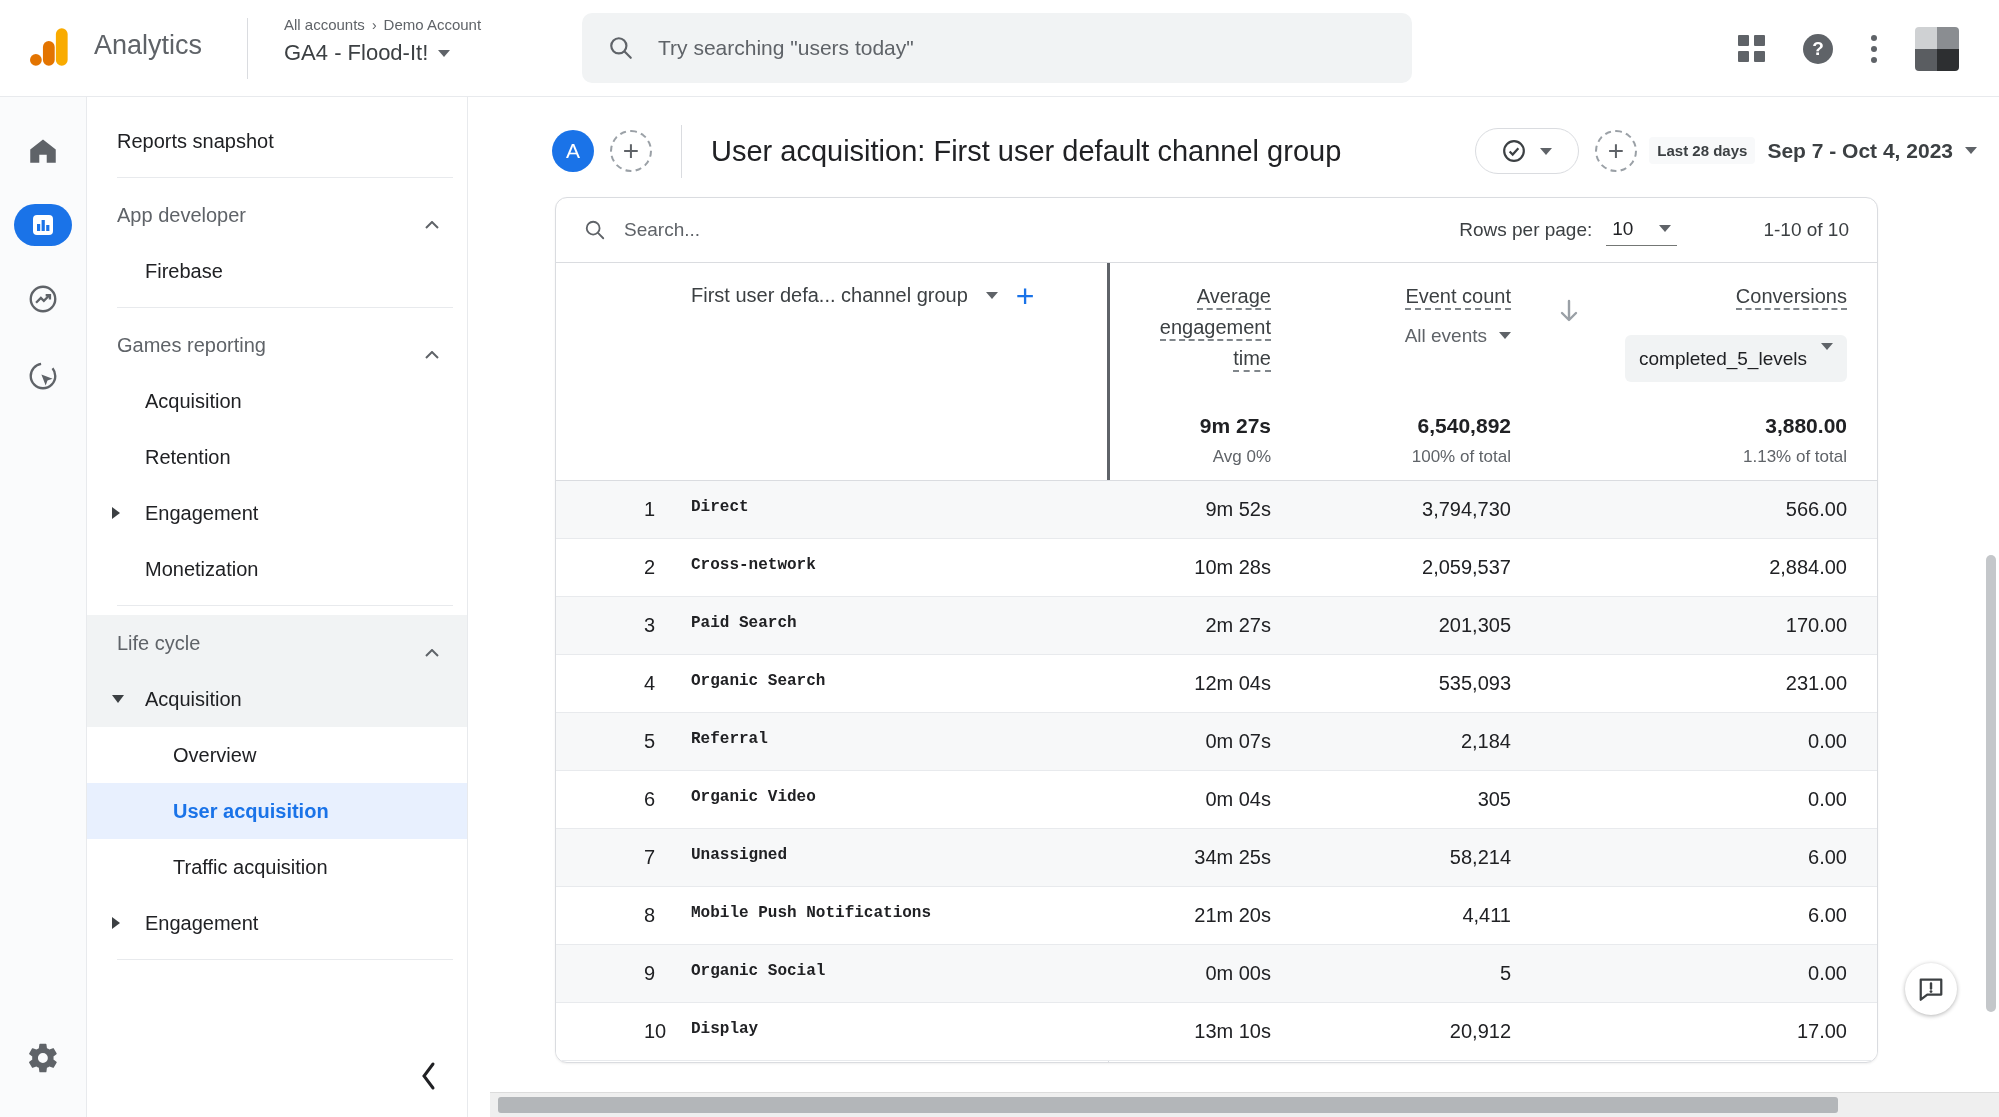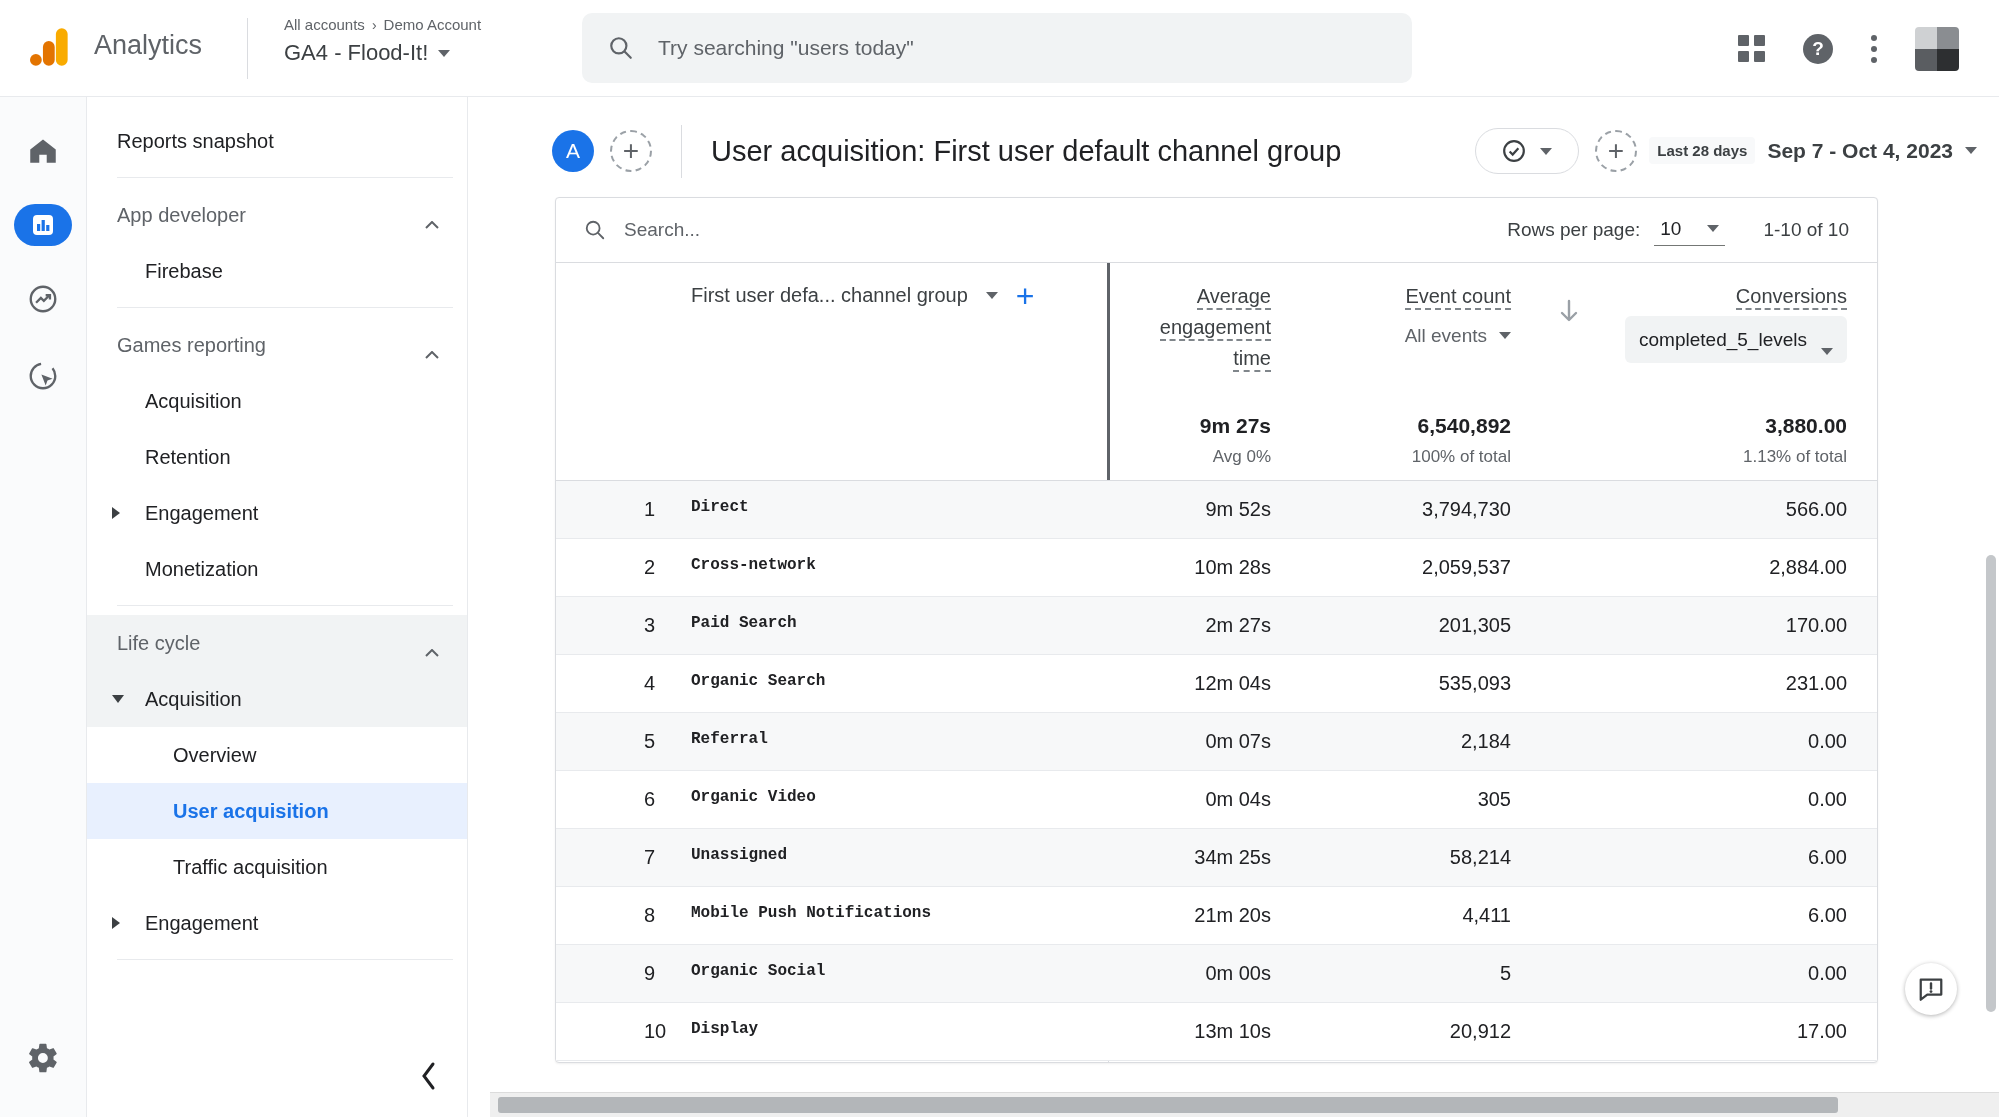--- a/index.html
+++ b/index.html
@@ -76,45 +76,45 @@
     justify-content:center; gap:14px; background:#fff; }
   .date-wrap { position:absolute; right:22px; top:40px; display:flex; align-items:center; gap:12px; }
   .date-badge { font-size:15px; font-weight:bold; color:#3c4043; background:#f8f9fa;
     padding:5px 8px; border-radius:4px; }
   .date-range { font-size:21px; font-weight:bold; color:#3c4043; }
   .cdown { width:0; height:0; border-left:6px solid transparent; border-right:6px solid transparent;
     border-top:7px solid #5f6368; display:inline-block; }
 
   
   .card { position:absolute; left:87px; top:100px; width:1323px; height:866px; background:#fff;
-    border:1px solid #dadce0; border-radius:4px; box-shadow:0 1px 2px rgba(60,64,67,.08);
+    border:1px solid #dadce0; border-radius:12px; box-shadow:0 1px 2px rgba(60,64,67,.08);
     overflow:hidden; }
   .searchrow { position:absolute; top:0; left:0; right:0; height:65px; border-bottom:1px solid #dadce0;
     display:flex; align-items:center; padding:0 28px; }
   .searchrow input { border:none; outline:none; font-size:19px; color:#5f6368; width:300px;
     margin-left:18px; background:transparent; font-family:"Liberation Sans",sans-serif; }
   .searchrow input::placeholder { color:#5f6368; opacity:1; }
   .rpp { margin-left:auto; display:flex; align-items:center; gap:14px; font-size:19px; color:#3c4043; }
   .rpp-select { display:flex; align-items:center; gap:26px; border-bottom:1px solid #747775;
     padding:3px 6px 5px 6px; color:#202124; }
-  .range-txt { margin-left:24px; }
+  .range-txt { margin-left:72px; }
 
   .vdark { position:absolute; left:551px; top:65px; width:3px; height:218px; background:#5f6368; }
   .vlight { position:absolute; left:552px; top:283px; bottom:0; width:1px; background:#dadce0; }
 
   .dimh { position:absolute; top:86px; left:135px; display:flex; align-items:center; gap:18px;
     font-size:20px; color:#3c4043; }
   .plus-blue { color:#1a73e8; font-size:32px; font-weight:400; line-height:20px; }
   .colh { position:absolute; top:83px; text-align:right; font-size:20px; color:#3c4043; line-height:31px; }
   .colh1 { right:606px; } .colh2 { right:366px; } .colh3 { right:30px; }
   .dashu { border-bottom:2px dashed #80868b; padding-bottom:1px; }
   .subsel { margin-top:8px; color:#5f6368; display:flex; justify-content:flex-end;
     align-items:center; gap:12px; font-size:19px; }
-  .chip { display:inline-flex; align-items:flex-end; gap:14px; background:#f1f3f4; border-radius:6px;
-    padding:8px 14px; font-size:19px; color:#202124; margin-top:4px; }
+  .chip { display:inline-flex; align-items:flex-start; gap:14px; background:#f1f3f4; border-radius:6px;
+    padding:8px 14px; font-size:19px; color:#202124; margin-top:23px; }
   .sorticon { position:absolute; top:100px; left:1002px; }
 
   .totals { position:absolute; top:203px; left:0; right:0; height:80px; border-bottom:1px solid #dadce0; }
   .totv { position:absolute; top:13px; text-align:right; }
   .totv .v { font-size:21px; font-weight:bold; color:#202124; }
   .totv .s { font-size:17px; color:#5f6368; margin-top:9px; }
   .t1 { right:606px; } .t2 { right:366px; } .t3 { right:30px; }
 
   .rows { position:absolute; top:283px; left:0; right:0; }
   .trow { position:relative; height:58px; border-bottom:1px solid #e8eaed; background:#fff; }

